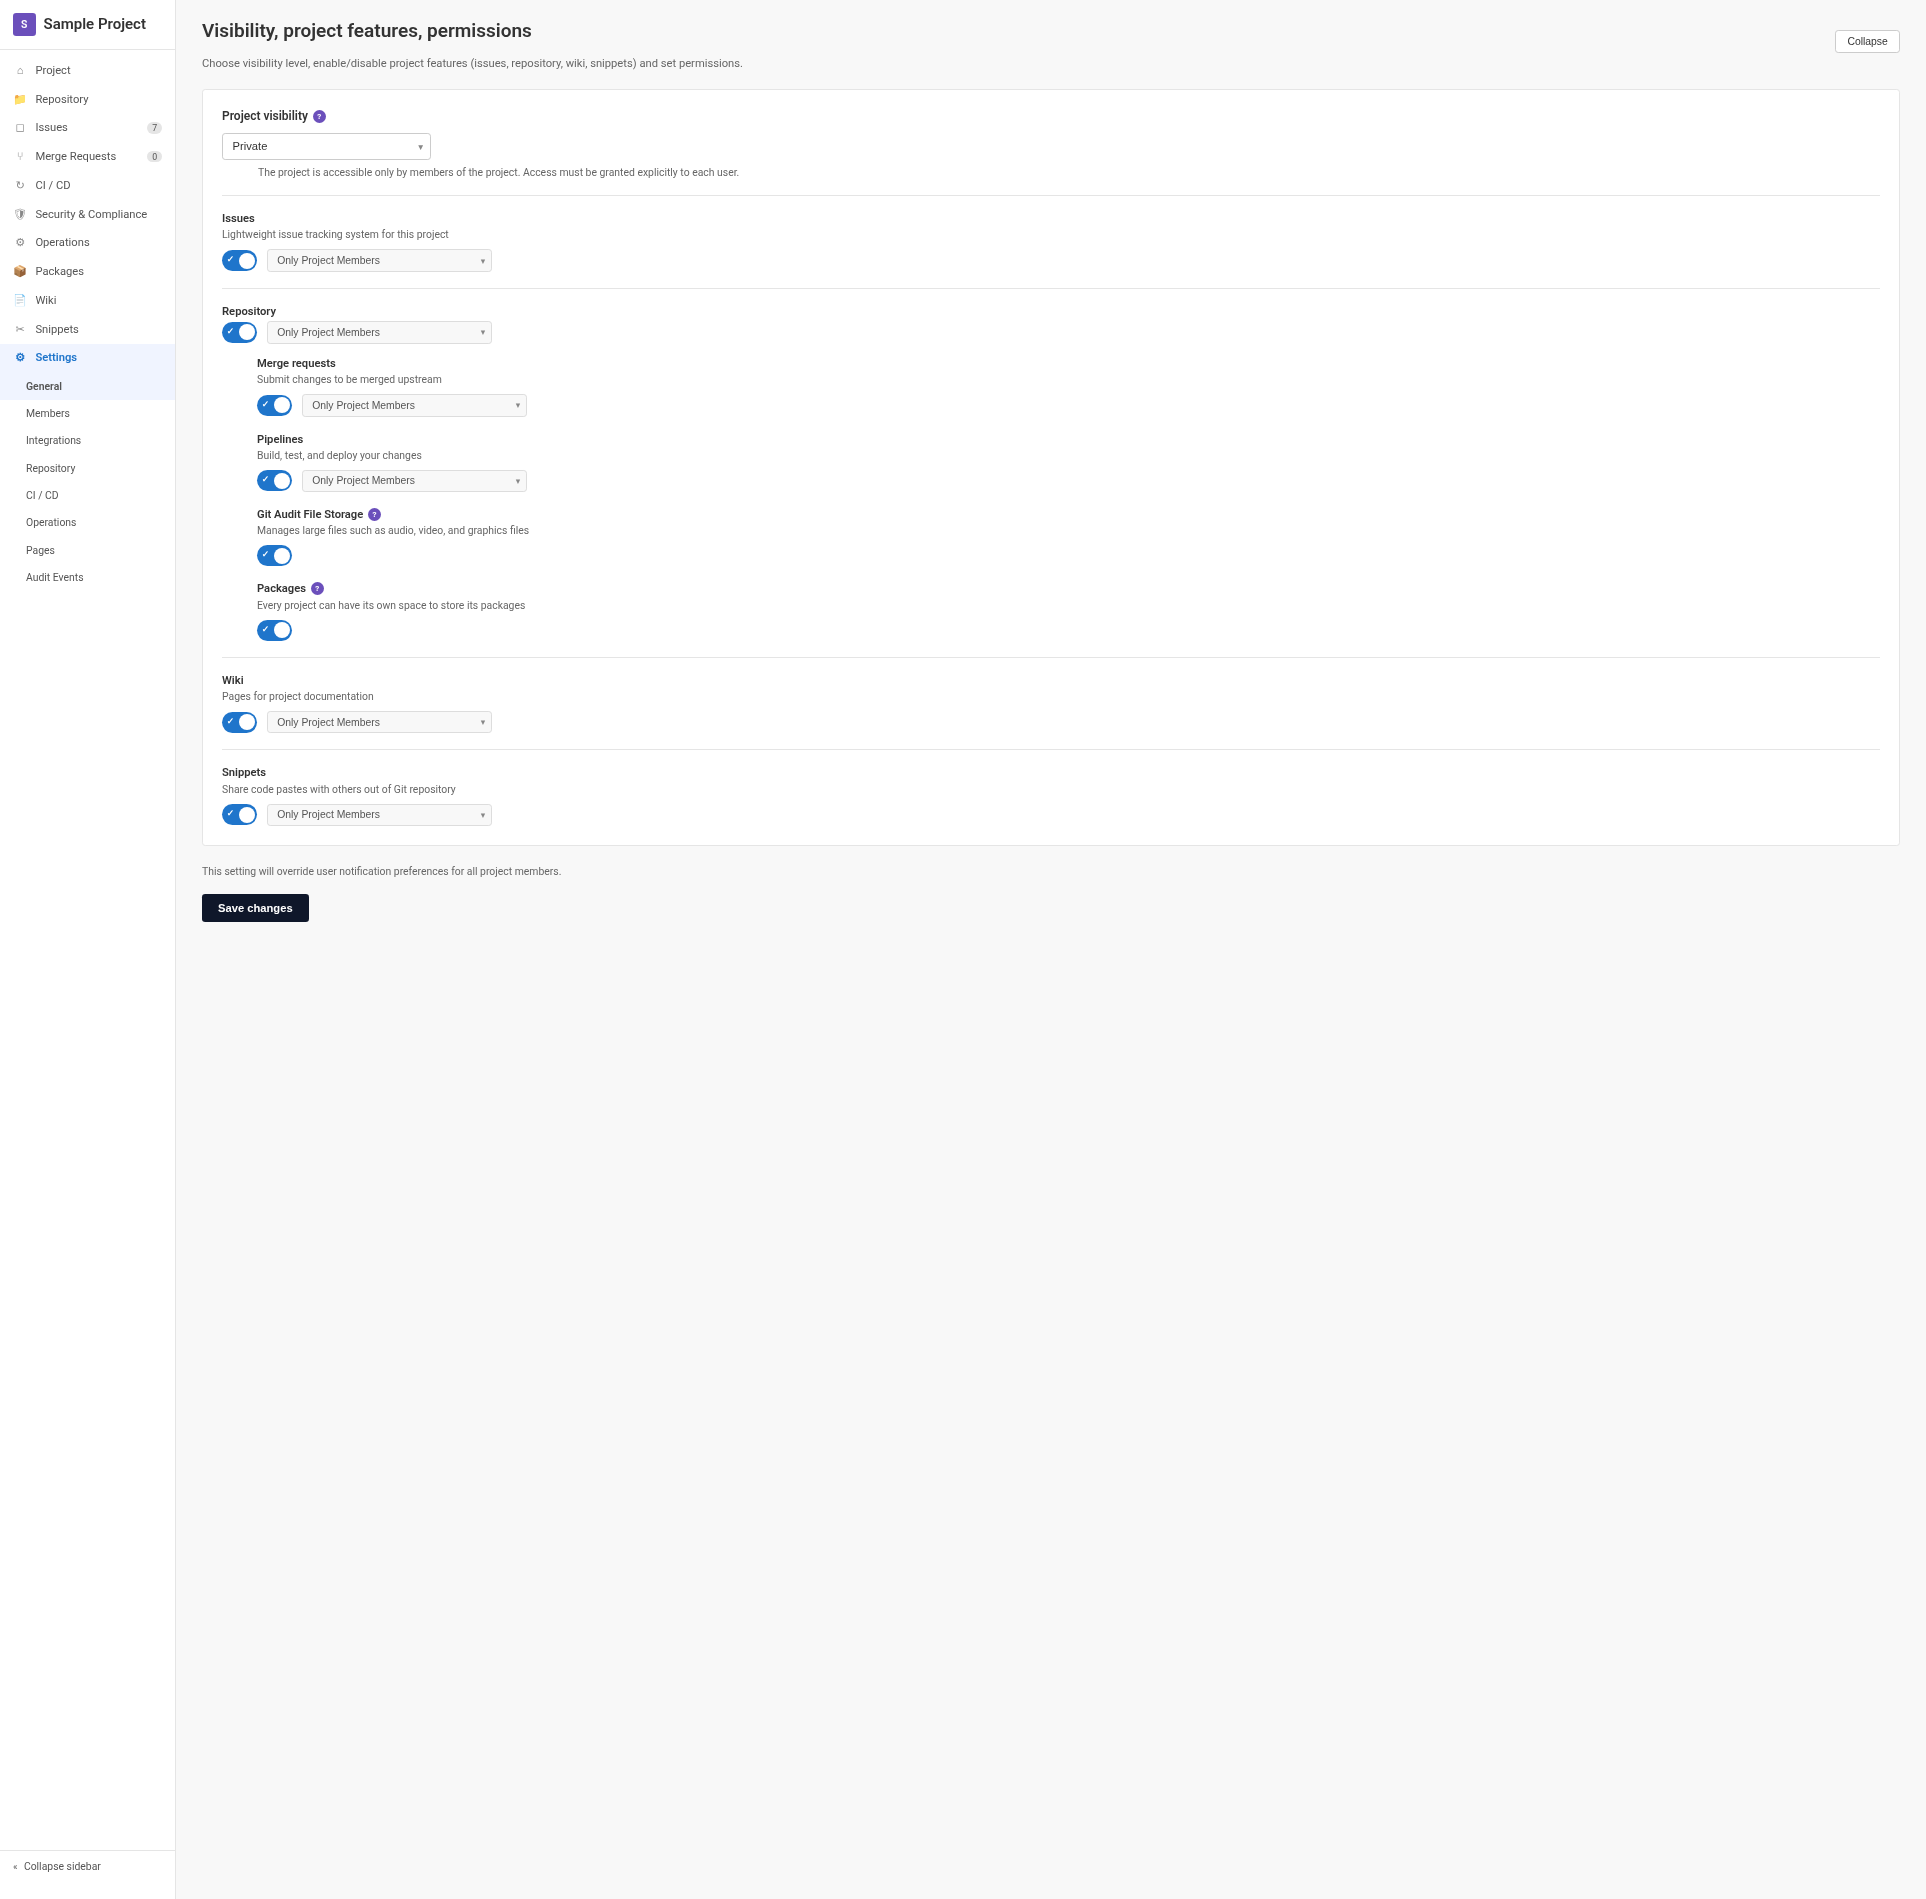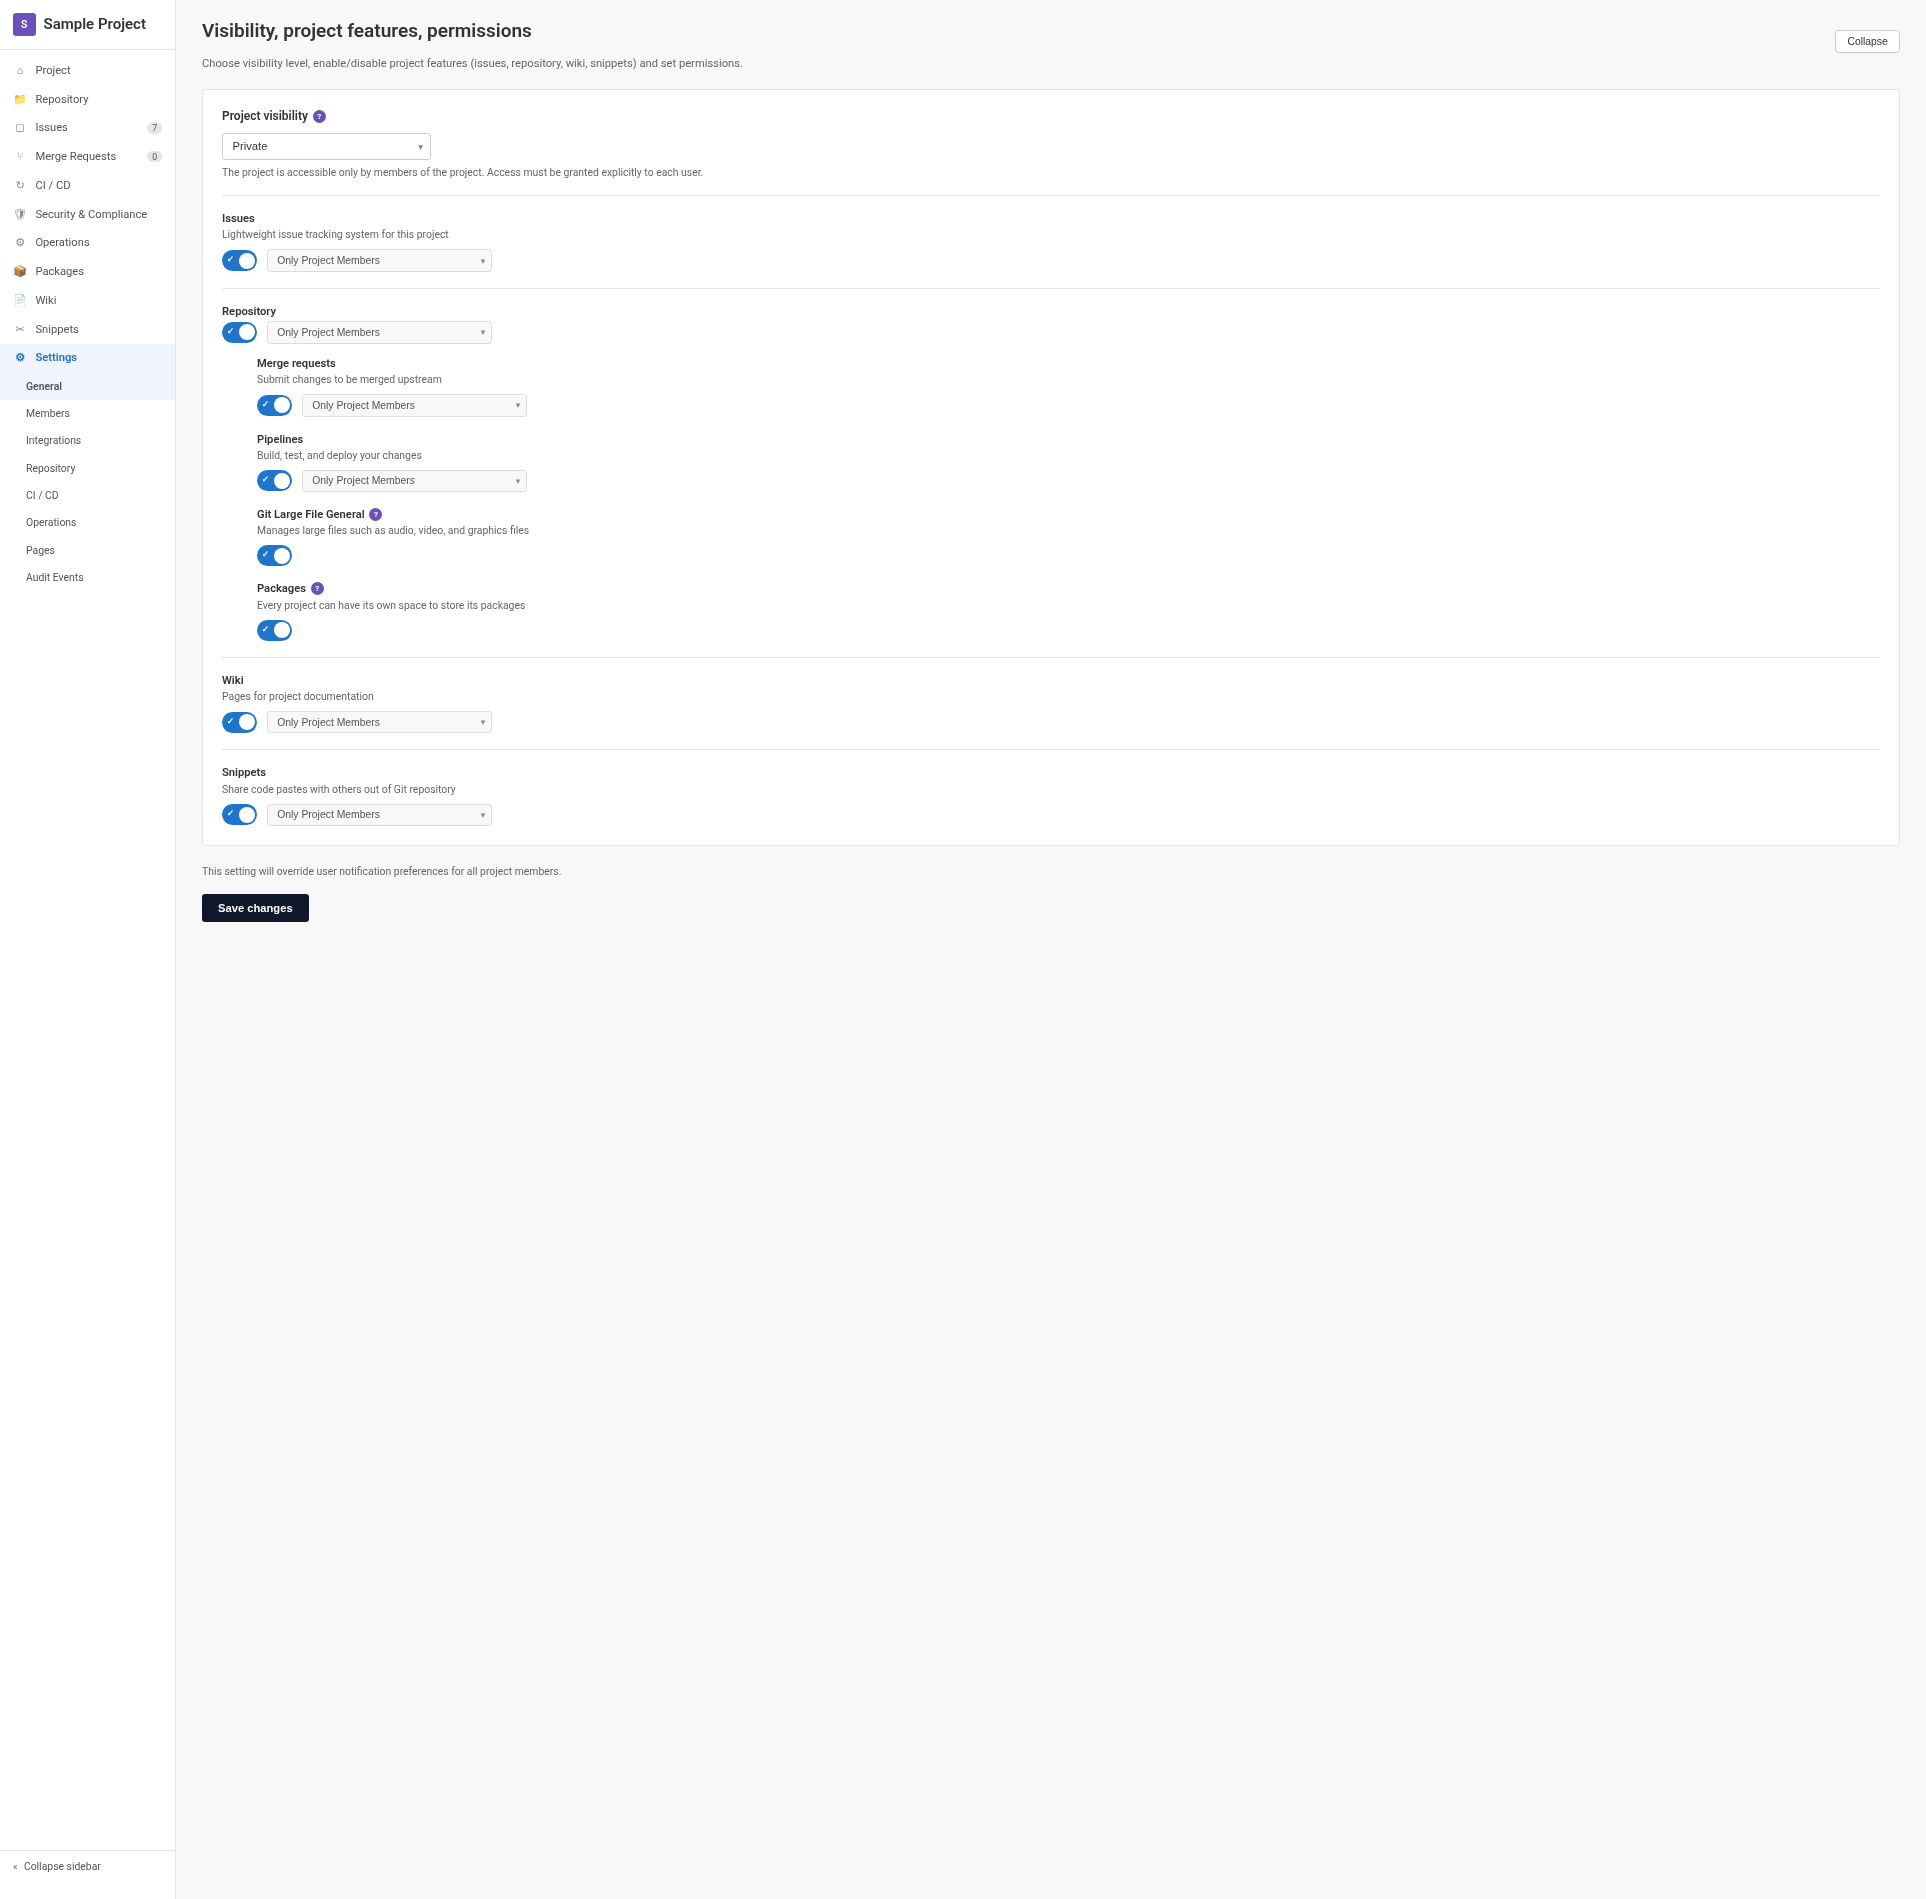--- a/index.html
+++ b/index.html
@@ -180,20 +180,21 @@
       top: 50%;
       transform: translateY(-50%);
       pointer-events: none;
       color: #888;
       font-size: 9.6px;
     }
     .visibility-hint {
       font-size: 10.4px;
       color: #666;
       margin-top: 6.4px;
+      margin-left: 36px;
     }
 
     
     .section-divider {
       border: none;
       border-top: 0.8px solid #e5e5e5;
       margin: 16px 0;
     }
 
     
@@ -527,21 +528,21 @@
                 <option>Everyone With Access</option>
                 <option>Everyone</option>
               </select>
               <span class="feature-select-chevron">▾</span>
             </div>
           </div>
         </div>
 
         <div class="feature-section" style="margin-left:16px;">
           <div class="feature-header">
-            <span>Git Large File General</span>
+            <span>Git Audit File Storage</span>
             <span class="help-icon">?</span>
           </div>
           <p class="feature-desc">Manages large files such as audio, video, and graphics files</p>
           <div class="feature-controls">
             <label class="toggle">
               <input type="checkbox" checked="" style="">
               <span class="toggle-slider"></span>
               <span class="toggle-check">✓</span>
             </label>
           </div>

